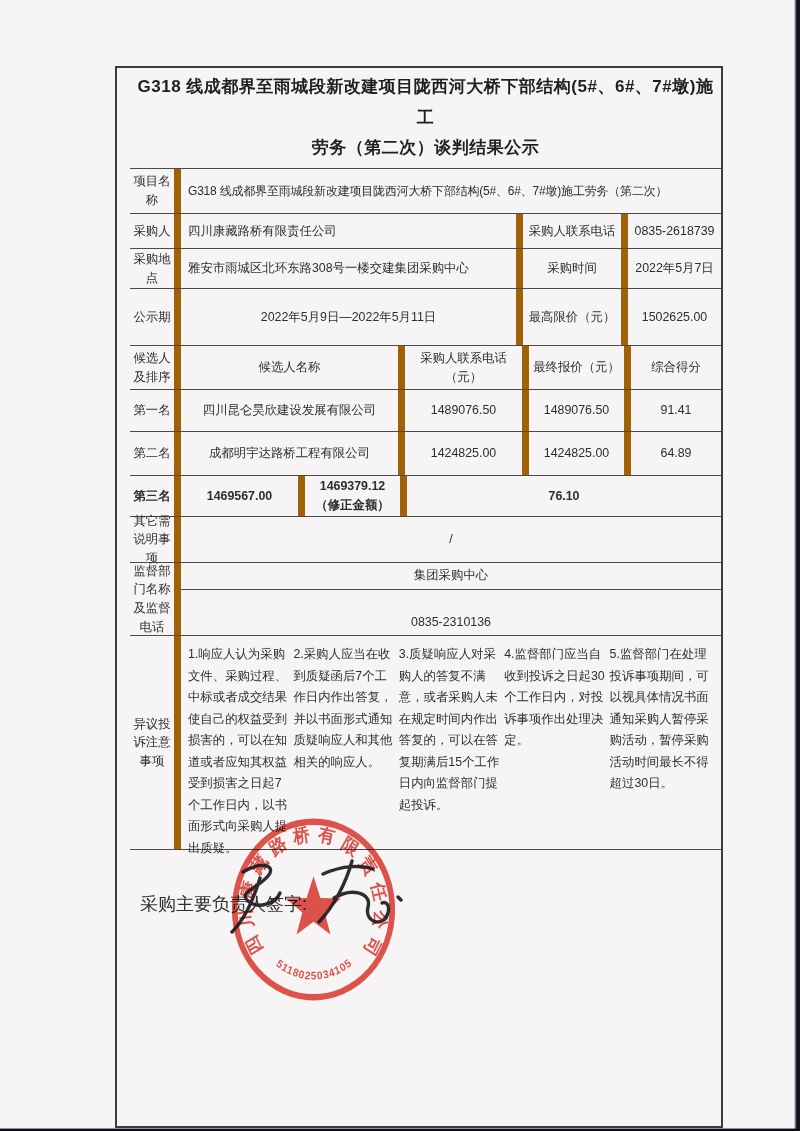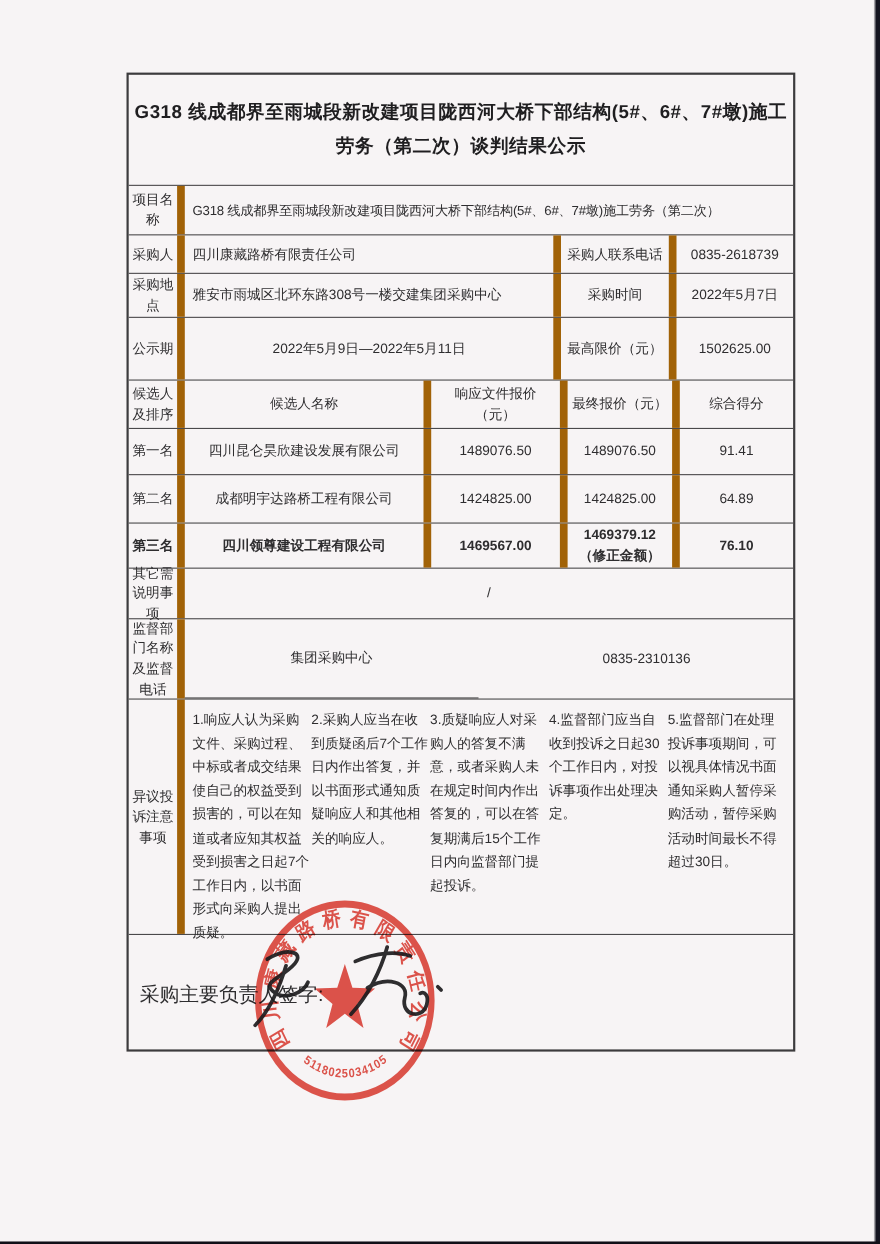--- a/index.html
+++ b/index.html
@@ -11,24 +11,25 @@
     color:#2e2d2f;
     overflow:hidden;
   }
   
   .edge-right { position:absolute; top:0; right:0; width:6px; height:100%;
     background:linear-gradient(to left,#14141f 55%, rgba(20,20,31,0)); }
   .edge-bottom { position:absolute; bottom:0; left:0; width:100%; height:3px;
     background:linear-gradient(to top,#101018 60%, rgba(16,16,24,0)); }
 
   .doc-table {
-    position:absolute; left:115px; top:66px; width:608px; height:890px;
+    position:absolute; left:115px; top:66px; width:608px; height:1062px;
     border:2px solid #3c3b3d;
     background:transparent;
     font-size:12.4px;
+    padding-left:13px;
   }
   .row { display:flex; width:100%; border-bottom:1px solid #4a494b; }
   .row:last-child { border-bottom:none; }
   .cell {
     border-right:7px solid #a16207;
     display:flex; align-items:center; justify-content:center;
     text-align:center; padding:2px 3px; word-break:break-all;
     line-height:1.5;
   }
   .cell:last-child { border-right:none; }
@@ -61,21 +62,21 @@
   .r-cand1 { height:42px; }
   .r-cand2 { height:44px; }
   .r-cand3 { height:41px;font-weight:bold; }
   .r-other { height:46px; }
   .r-superv { height:73px; }
   .r-objection { height:214px; }
   .r-signature { height:108px; }
 
   .project-value { font-size:12px; letter-spacing:-0.2px; }
 
-  .superv-right { flex:1; display:flex; flex-direction:row; padding:0; border-right:none;gap:20px; }
+  .superv-right { flex:1; display:flex; flex-direction:column; padding:0; border-right:none;gap:20px; }
   .superv-sub { flex:1; display:flex; align-items:center; justify-content:center; }
   .superv-sub:first-child { border-bottom:1px solid #4a494b; }
 
   .objection-body {
     flex:1; display:flex; flex-direction:row; justify-content:flex-end;
     text-align:left; padding:8px 6px 8px 7px; line-height:21.5px;
     border-right:none; word-break:break-all;
   }
   .objection-item { width:100%; }
 
@@ -123,21 +124,21 @@
   <div class="row r-publicity">
     <div class="cell c-label">公示期</div>
     <div class="cell c-val1">2022年5月9日—2022年5月11日</div>
     <div class="cell c-lab2">最高限价（元）</div>
     <div class="cell c-val2">1502625.00</div>
   </div>
 
   <div class="row r-candhead">
     <div class="cell c-label">候选人及排序</div>
     <div class="cell c-name">候选人名称</div>
-    <div class="cell c-p1">响应文件报价（元）</div>
+    <div class="cell c-p1">采购人联系电话（元）</div>
     <div class="cell c-p2">最终报价（元）</div>
     <div class="cell c-score">综合得分</div>
   </div>
 
   <div class="row r-cand1">
     <div class="cell c-label">第一名</div>
     <div class="cell c-name">四川昆仑昊欣建设发展有限公司</div>
     <div class="cell c-p1">1489076.50</div>
     <div class="cell c-p2 pre">1489076.50</div>
     <div class="cell c-score">91.41</div>
@@ -146,21 +147,20 @@
   <div class="row r-cand2">
     <div class="cell c-label">第二名</div>
     <div class="cell c-name">成都明宇达路桥工程有限公司</div>
     <div class="cell c-p1">1424825.00</div>
     <div class="cell c-p2 pre">1424825.00</div>
     <div class="cell c-score">64.89</div>
   </div>
 
   <div class="row r-cand3">
     <div class="cell c-label">第三名</div>
-    <div class="cell c-name">四川领尊建设工程有限公司</div>
     <div class="cell c-p1">1469567.00</div>
     <div class="cell c-p2 pre">1469379.12
 （修正金额）</div>
     <div class="cell c-score">76.10</div>
   </div>
 
   <div class="row r-other">
     <div class="cell c-label">其它需说明事项</div>
     <div class="cell flex1">/</div>
   </div>

